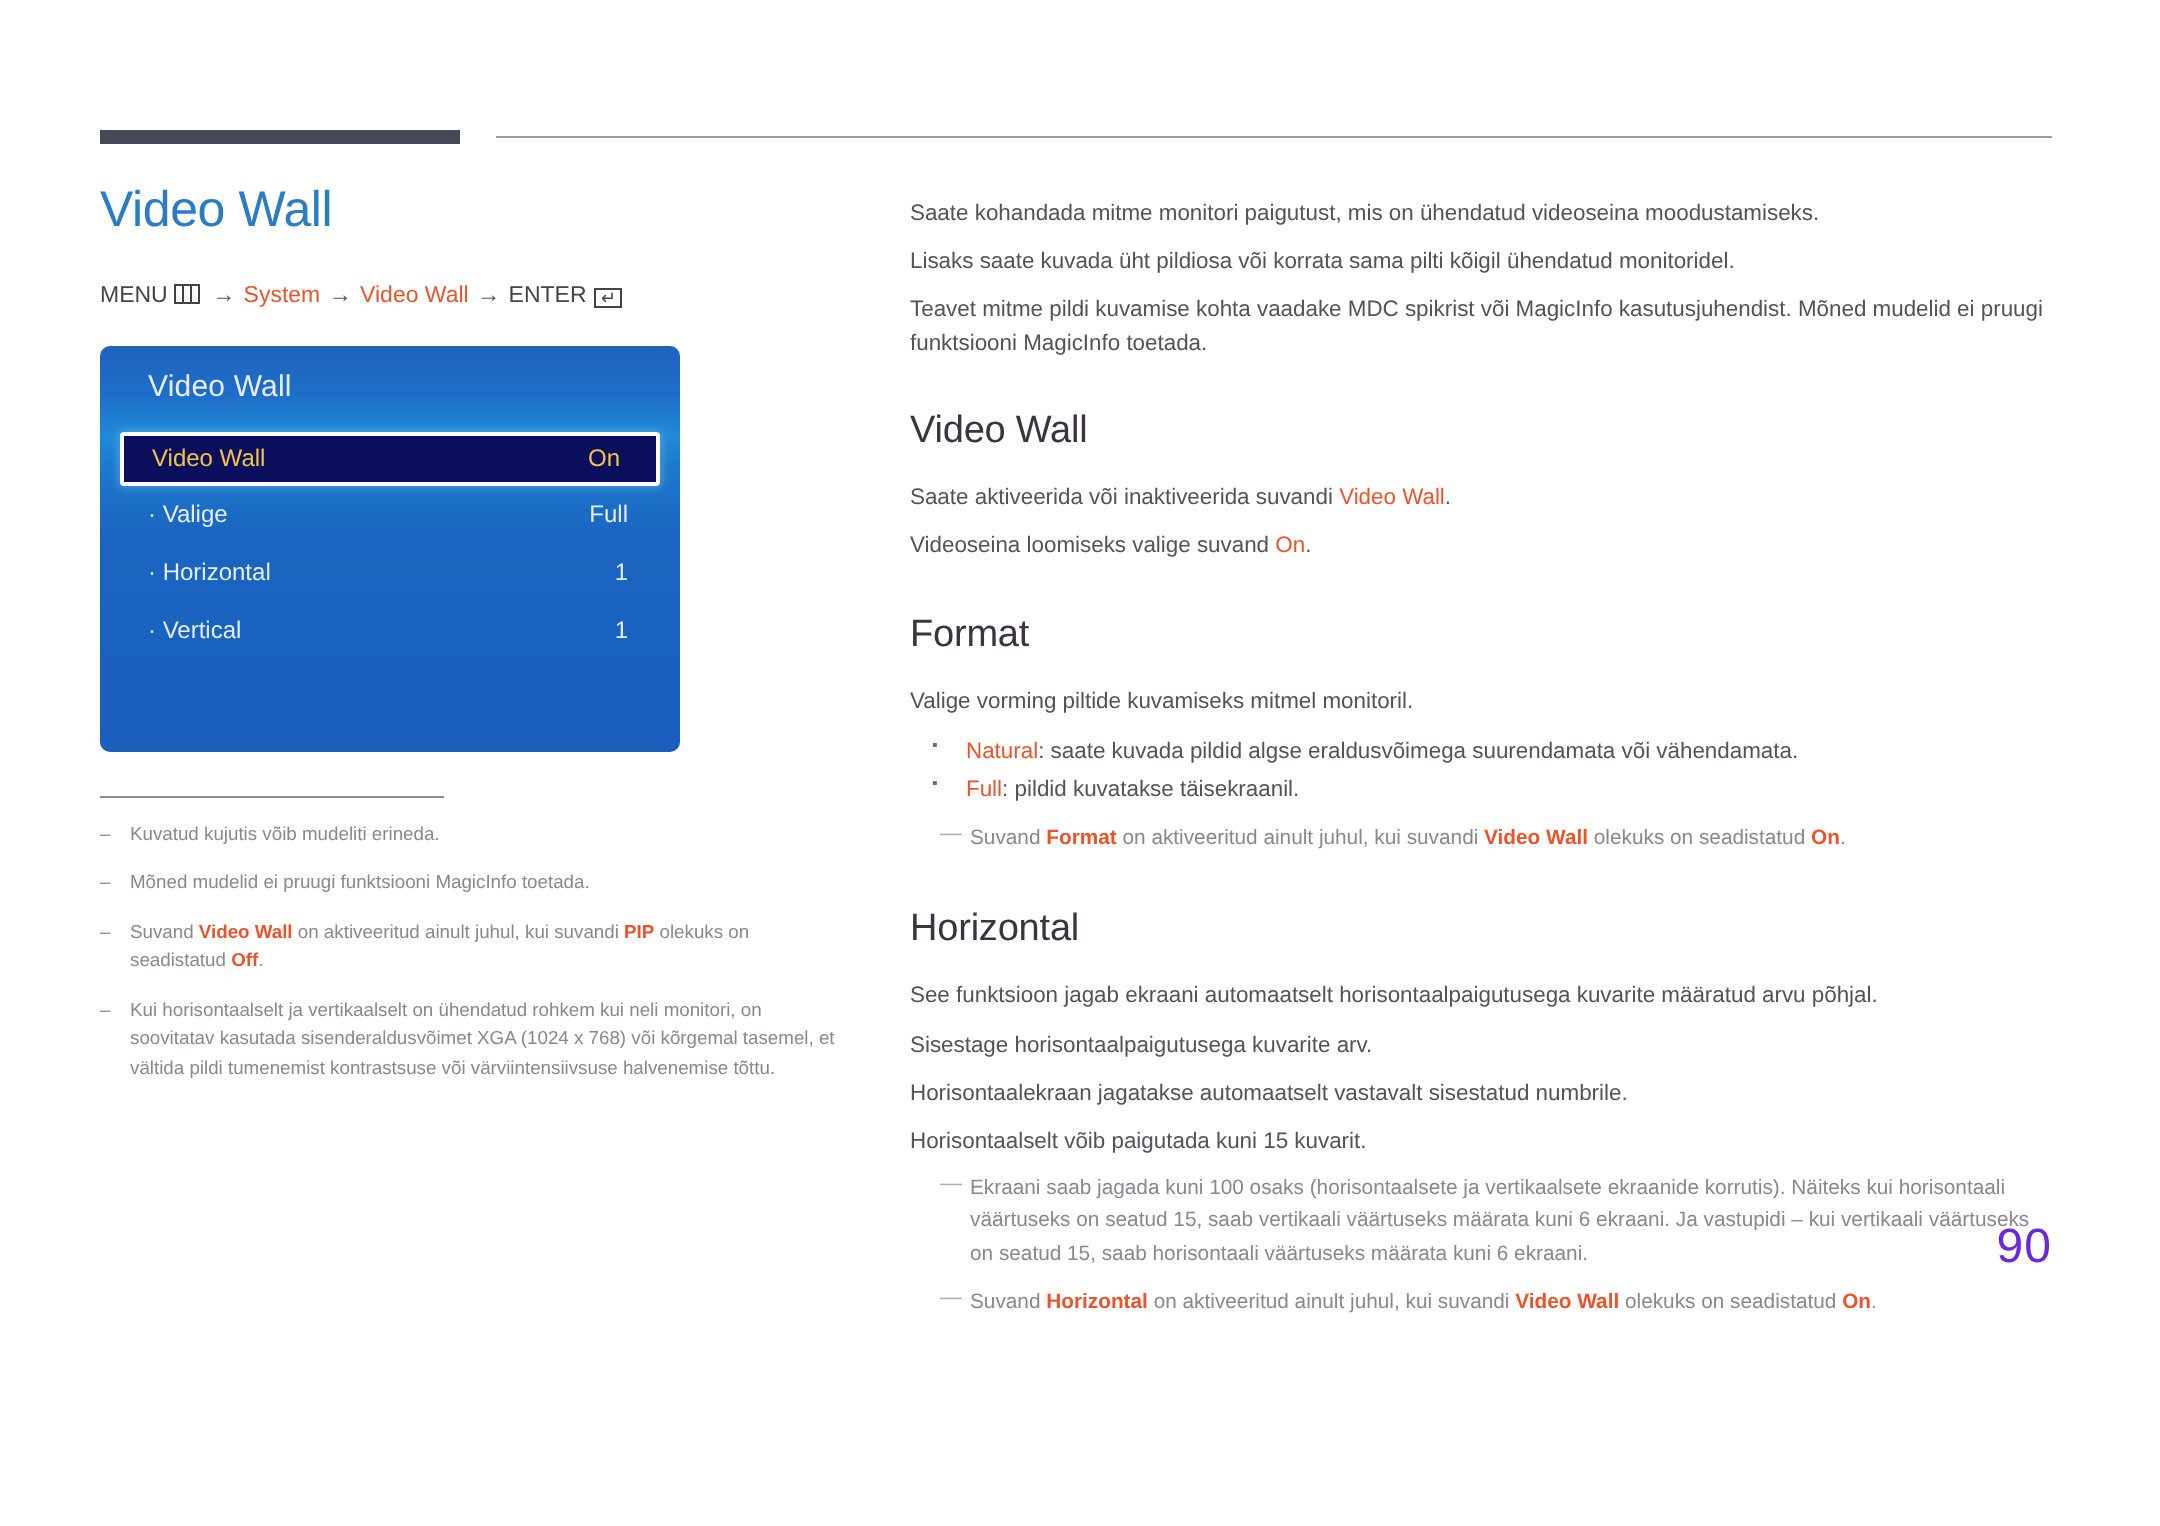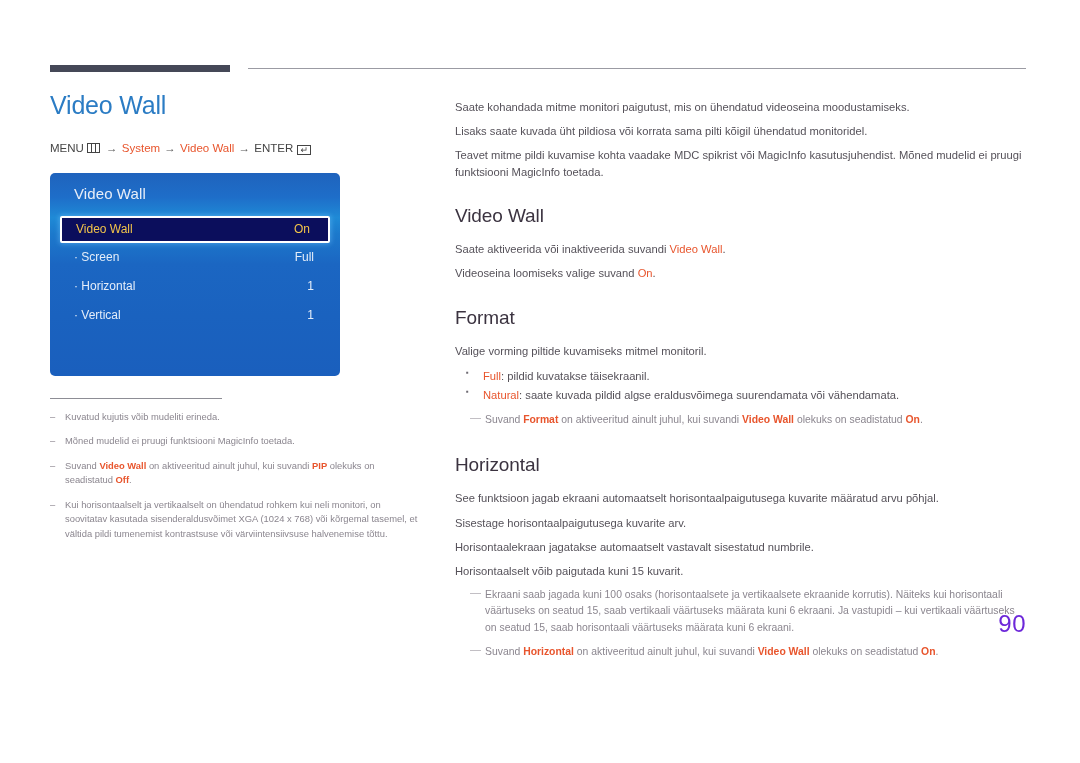--- a/index.html
+++ b/index.html
@@ -276,21 +276,21 @@
       <span class="arrow">→</span>
       <span class="hot">Video Wall</span>
       <span class="arrow">→</span>
       <span>ENTER</span><span class="glyph-enter">↵</span>
     </div>
 
     <div class="osd">
       <div class="osd-title">Video Wall</div>
       <div class="osd-list">
           <div class="osd-row selected"><span class="lbl">Video Wall</span><span class="val">On</span></div>
-          <div class="osd-row"><span class="lbl">· Screen</span><span class="val">Full</span></div>
+          <div class="osd-row"><span class="lbl">· Valige</span><span class="val">Full</span></div>
           <div class="osd-row"><span class="lbl">· Horizontal</span><span class="val">1</span></div>
           <div class="osd-row"><span class="lbl">· Vertical</span><span class="val">1</span></div>
         </div>
     </div>
 
     <div class="foot-sep"></div>
     <div>
         <div class="note"><span class="dash">–</span><span>Kuvatud kujutis võib mudeliti erineda.</span></div>
         <div class="note"><span class="dash">–</span><span>Mõned mudelid ei pruugi funktsiooni MagicInfo toetada.</span></div>
         <div class="note"><span class="dash">–</span><span>Suvand </span><span class="hot">Video Wall</span><span> on aktiveeritud ainult juhul, kui suvandi </span><span class="hot">PIP</span><span> olekuks on seadistatud </span><span class="hot">Off</span><span>.</span></div>
@@ -305,22 +305,22 @@
         <p class="para">Lisaks saate kuvada üht pildiosa või korrata sama pilti kõigil ühendatud monitoridel.</p>
         <p class="para">Teavet mitme pildi kuvamise kohta vaadake MDC spikrist või MagicInfo kasutusjuhendist. Mõned mudelid ei pruugi funktsiooni MagicInfo toetada.</p>
       </div>
     <div>
         <h2 class="sec first">Video Wall</h2>
         <p class="para"><span>Saate aktiveerida või inaktiveerida suvandi </span><span class="hot">Video Wall</span><span>.</span></p>
         <p class="para"><span>Videoseina loomiseks valige suvand </span><span class="hot">On</span><span>.</span></p>
         <h2 class="sec">Format</h2>
         <p class="para"><span>Valige vorming piltide kuvamiseks mitmel monitoril.</span></p>
         <ul class="bullets">
+          <li><span class="hot">Natural</span><span>: saate kuvada pildid algse eraldusvõimega suurendamata või vähendamata.</span></li>
           <li><span class="hot">Full</span><span>: pildid kuvatakse täisekraanil.</span></li>
-          <li><span class="hot">Natural</span><span>: saate kuvada pildid algse eraldusvõimega suurendamata või vähendamata.</span></li>
         </ul>
         <div class="rnote indent"><span class="dash">—</span><span>Suvand </span><span class="hot">Format</span><span> on aktiveeritud ainult juhul, kui suvandi </span><span class="hot">Video Wall</span><span> olekuks on seadistatud </span><span class="hot">On</span><span>.</span></div>
         <h2 class="sec">Horizontal</h2>
         <p class="para"><span>See funktsioon jagab ekraani automaatselt horisontaalpaigutusega kuvarite määratud arvu põhjal.</span></p>
         <p class="para"><span>Sisestage horisontaalpaigutusega kuvarite arv.</span></p>
         <p class="para"><span>Horisontaalekraan jagatakse automaatselt vastavalt sisestatud numbrile.</span></p>
         <p class="para"><span>Horisontaalselt võib paigutada kuni 15 kuvarit.</span></p>
         <div class="rnote indent"><span class="dash">—</span><span>Ekraani saab jagada kuni 100 osaks (horisontaalsete ja vertikaalsete ekraanide korrutis). Näiteks kui horisontaali väärtuseks on seatud 15, saab vertikaali väärtuseks määrata kuni 6 ekraani. Ja vastupidi – kui vertikaali väärtuseks on seatud 15, saab horisontaali väärtuseks määrata kuni 6 ekraani.</span></div>
         <div class="rnote indent"><span class="dash">—</span><span>Suvand </span><span class="hot">Horizontal</span><span> on aktiveeritud ainult juhul, kui suvandi </span><span class="hot">Video Wall</span><span> olekuks on seadistatud </span><span class="hot">On</span><span>.</span></div>
       </div>

